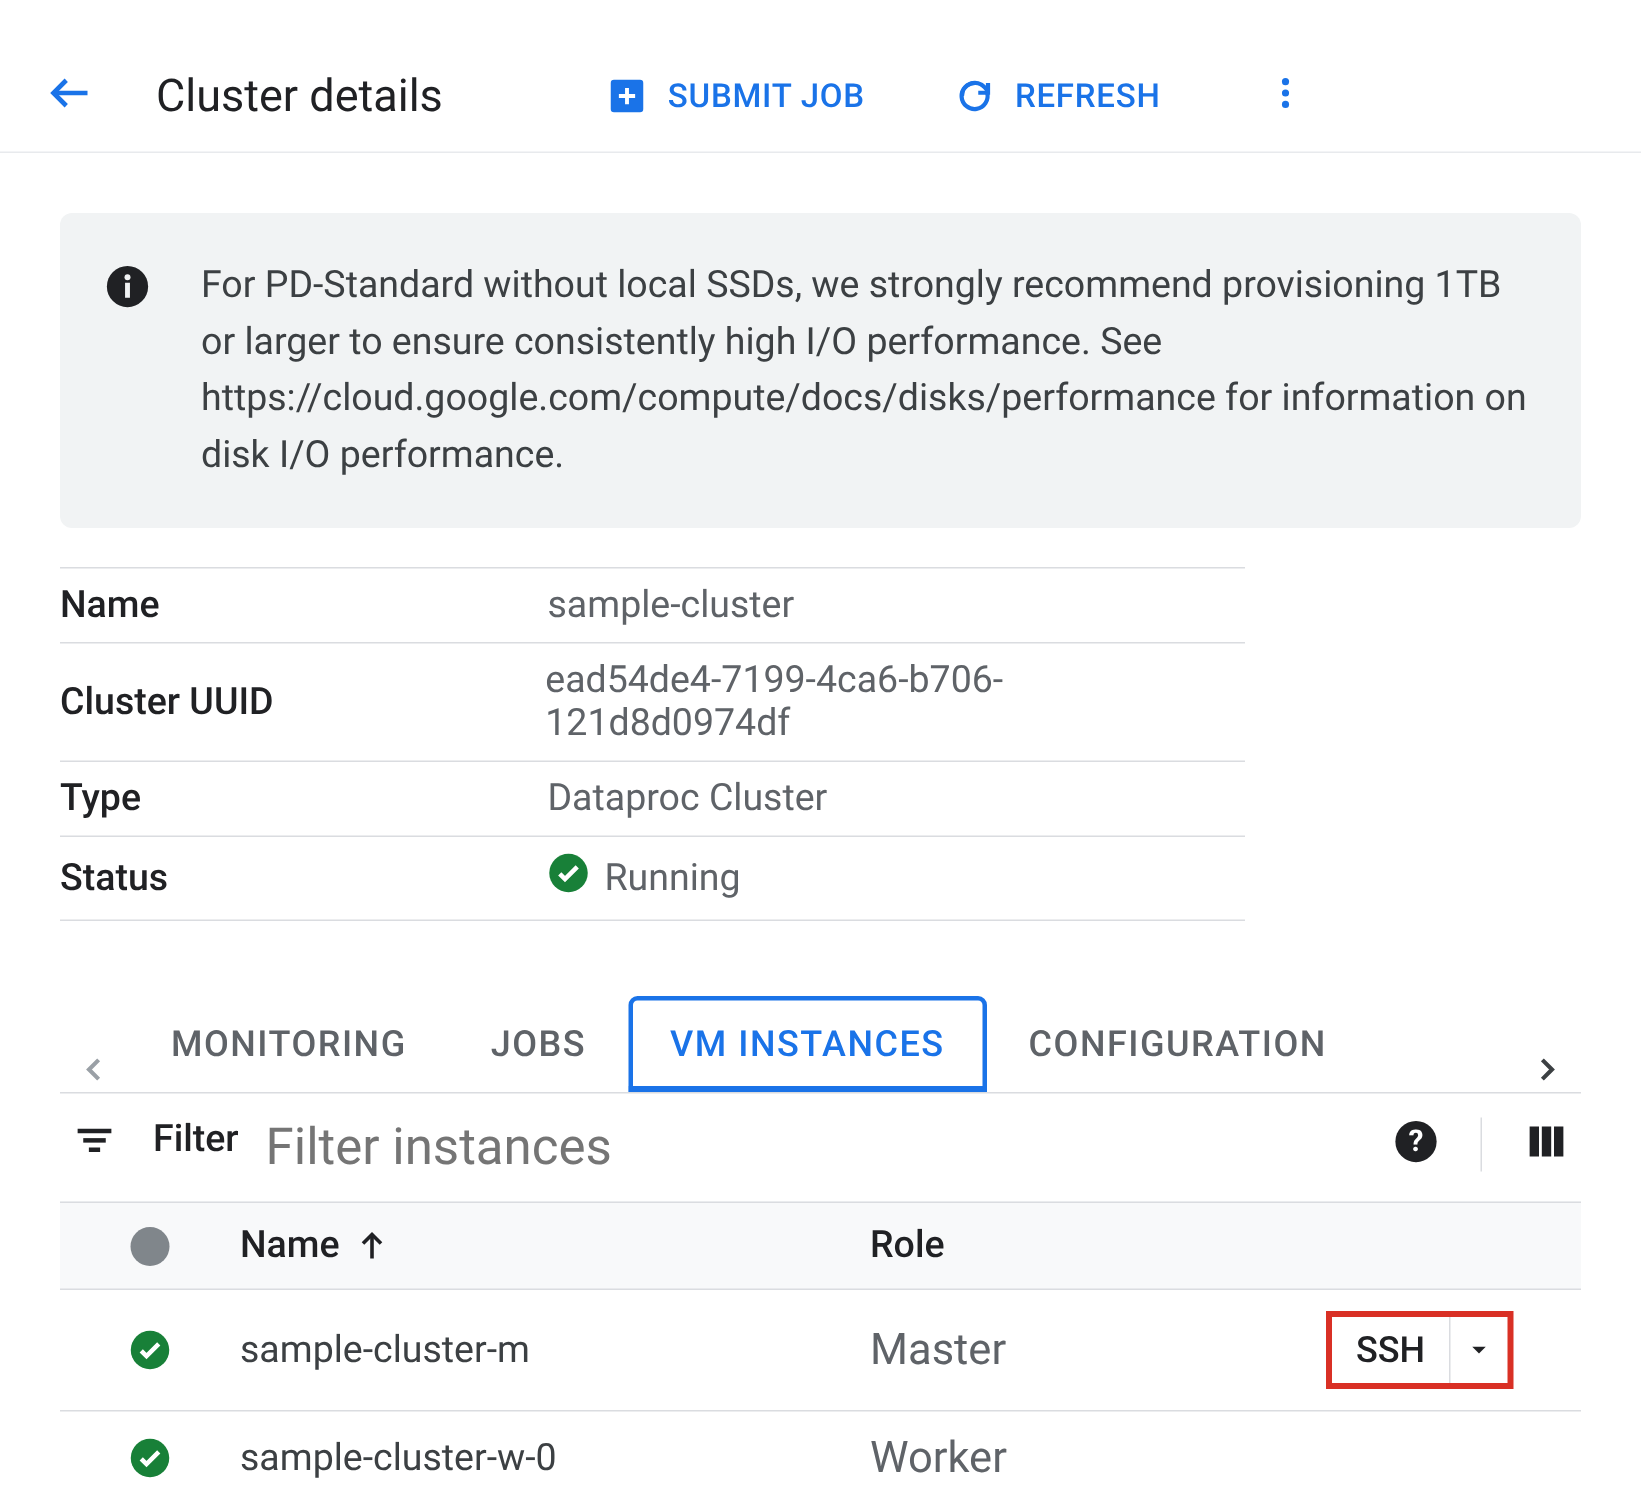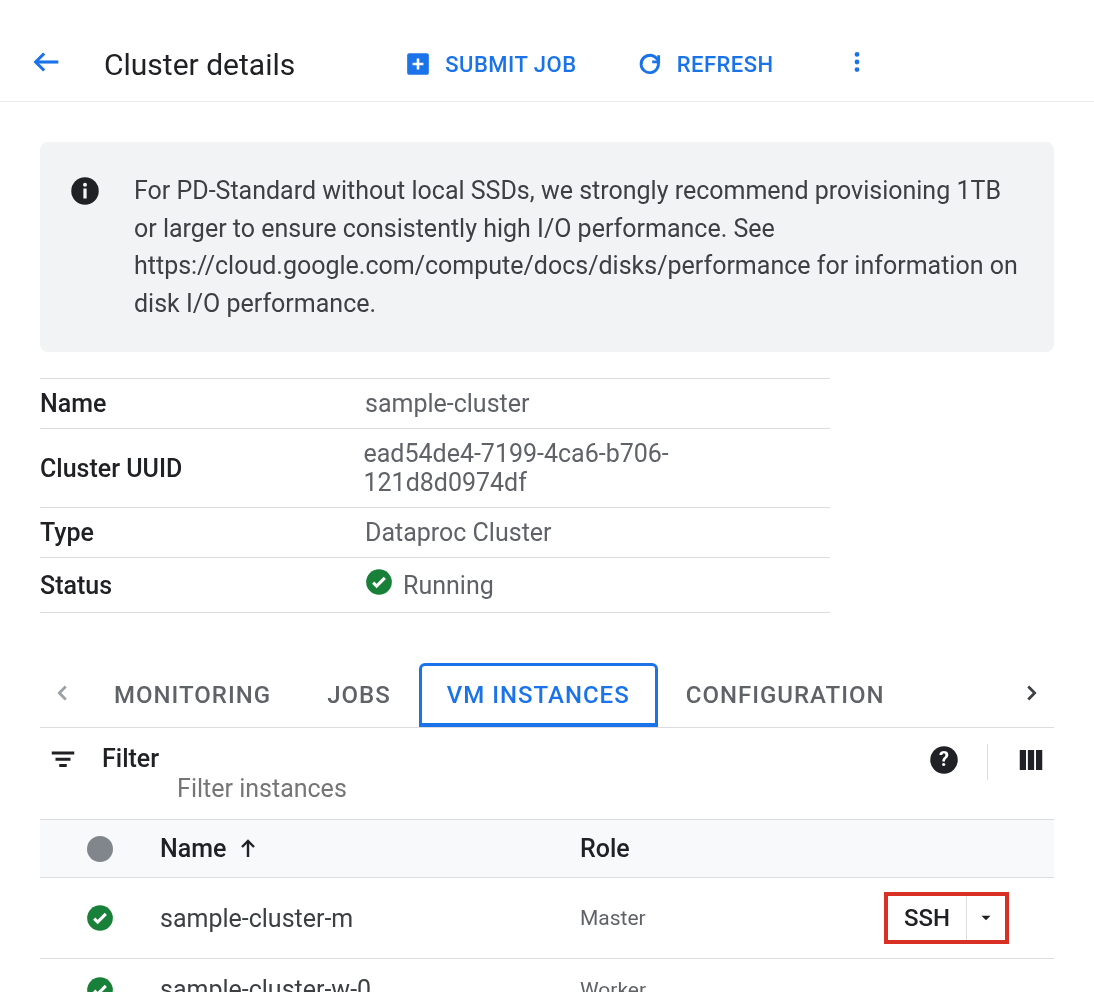--- a/index.html
+++ b/index.html
@@ -186,21 +186,21 @@
     color: #202124;
     display: flex;
     align-items: center;
     gap: 10px;
   }
   .td-name {
     font-size: 25px;
     color: #3c4043;
   }
   .td-role {
-    font-size: 21px;
+    font-size: 29px;
     color: #5f6368;
   }
   .status-dot-gray {
     width: 26px; height: 26px; border-radius: 50%; background: #80868b;
   }
   .green-check svg { display:block; }
   .ssh-btn {
     display: flex;
     align-items: center;
     border: 4px solid #d93025;
@@ -300,21 +300,21 @@
           <svg width="28" height="28" viewBox="0 0 24 24">
               <circle cx="12" cy="12" r="11" fill="#188038"></circle>
               <path d="M7 12.5l3 3 7-7" stroke="#fff" stroke-width="2.6" fill="none"></path>
             </svg>
         </span>
         <span>Running</span>
       </div>
     </div>
   </div>
 
-  <div class="tabs-wrap" style="position:relative;">
+  <div class="tabs-wrap" style="position:relative;align-items:flex-end;">
     <span class="tab-scroll-left">
       <svg width="22" height="22" viewBox="0 0 24 24" fill="none" stroke="#9aa0a6" stroke-width="3">
           <path d="M15 5l-7 7 7 7"></path>
         </svg>
     </span>
     <div class="tabs" id="tabs-container">
         <div class="tab">MONITORING</div>
         <div class="tab">JOBS</div>
         <div class="tab active">VM INSTANCES</div>
         <div class="tab">CONFIGURATION</div>
@@ -329,21 +329,21 @@
 
   <div class="filter-bar">
     <span>
       <svg width="30" height="30" viewBox="0 0 24 24" fill="#202124">
           <rect x="3" y="6" width="18" height="2.4"></rect>
           <rect x="6" y="11" width="12" height="2.4"></rect>
           <rect x="9" y="16" width="6" height="2.4"></rect>
         </svg>
     </span>
     <span class="filter-label">Filter</span>
-    <input class="filter-placeholder" style="border: none; outline: none; font-family: inherit; font-size: 25px; color: #0f172a; background: transparent; margin-top: 30px;" placeholder="Filter instances">
+    <input class="filter-placeholder" style="border: none; outline: none; font-family: inherit; font-size: 34px; color: #0f172a; background: transparent;" placeholder="Filter instances">
     <div class="filter-right">
       <span class="help-icon">
         <svg width="30" height="30" viewBox="0 0 24 24">
             <circle cx="12" cy="12" r="11" fill="#202124"></circle>
             <text x="12" y="17" text-anchor="middle" font-size="16" font-weight="bold" fill="#fff">?</text>
           </svg>
       </span>
       <div class="vdiv"></div>
       <span class="columns-icon">
         <svg width="30" height="30" viewBox="0 0 24 24" fill="#202124">

